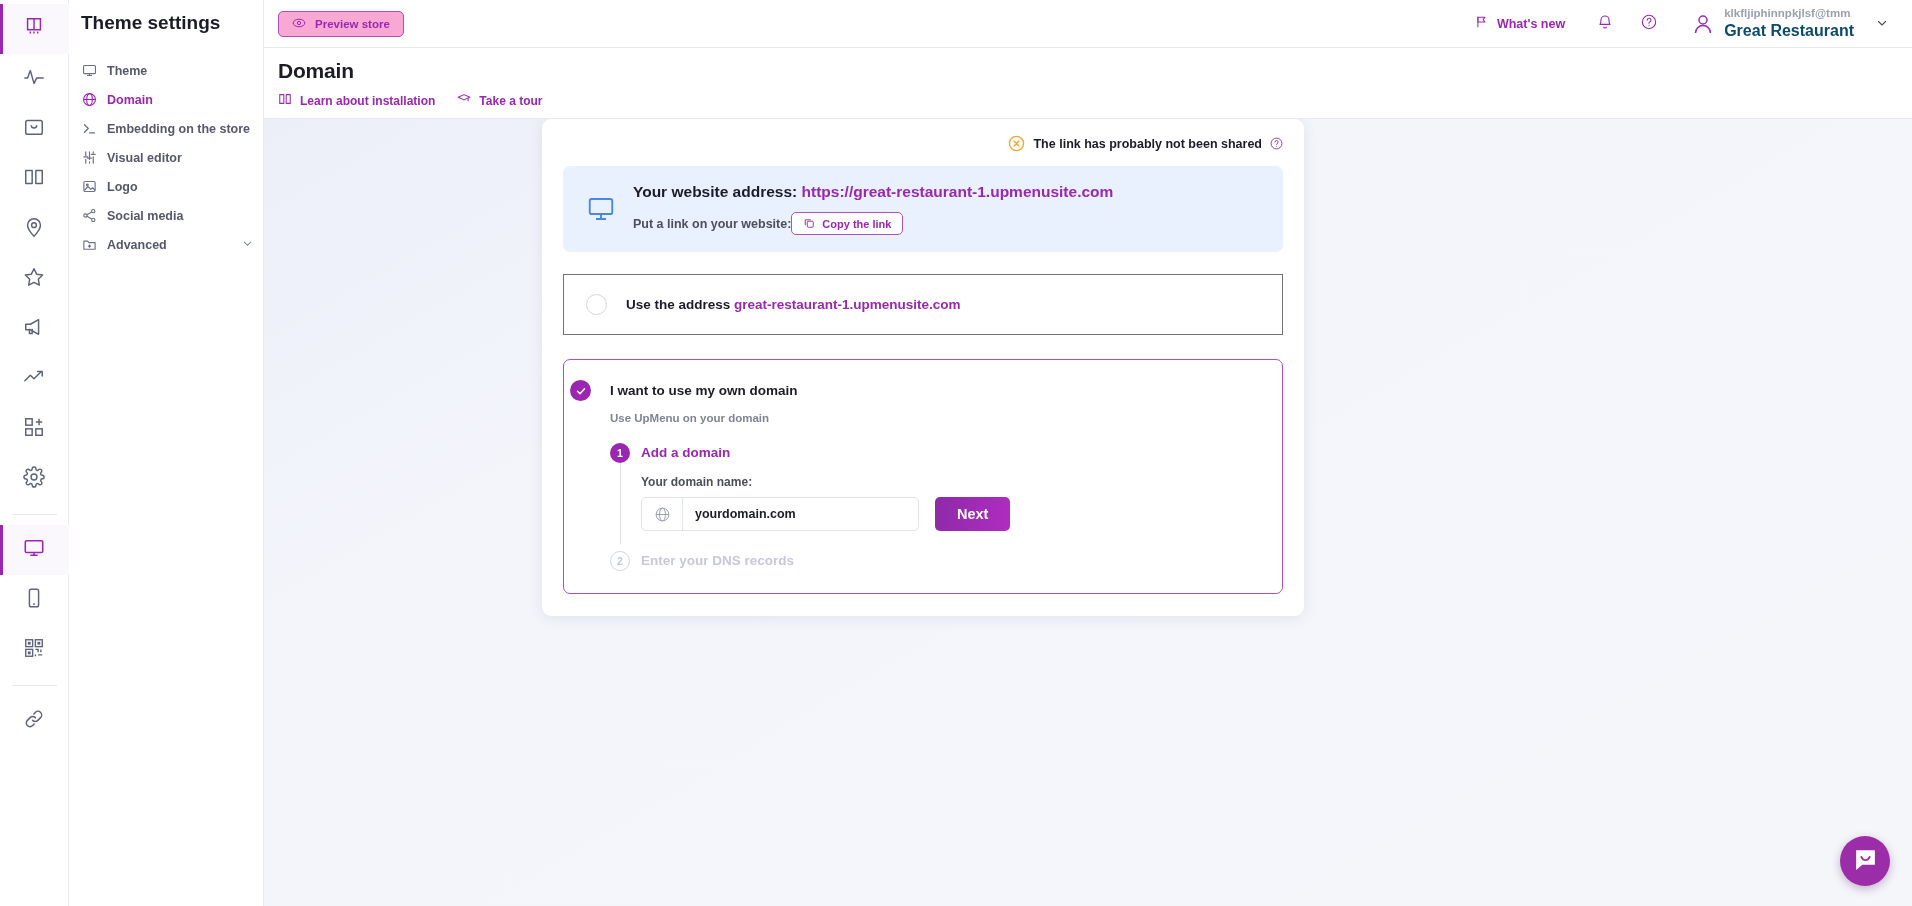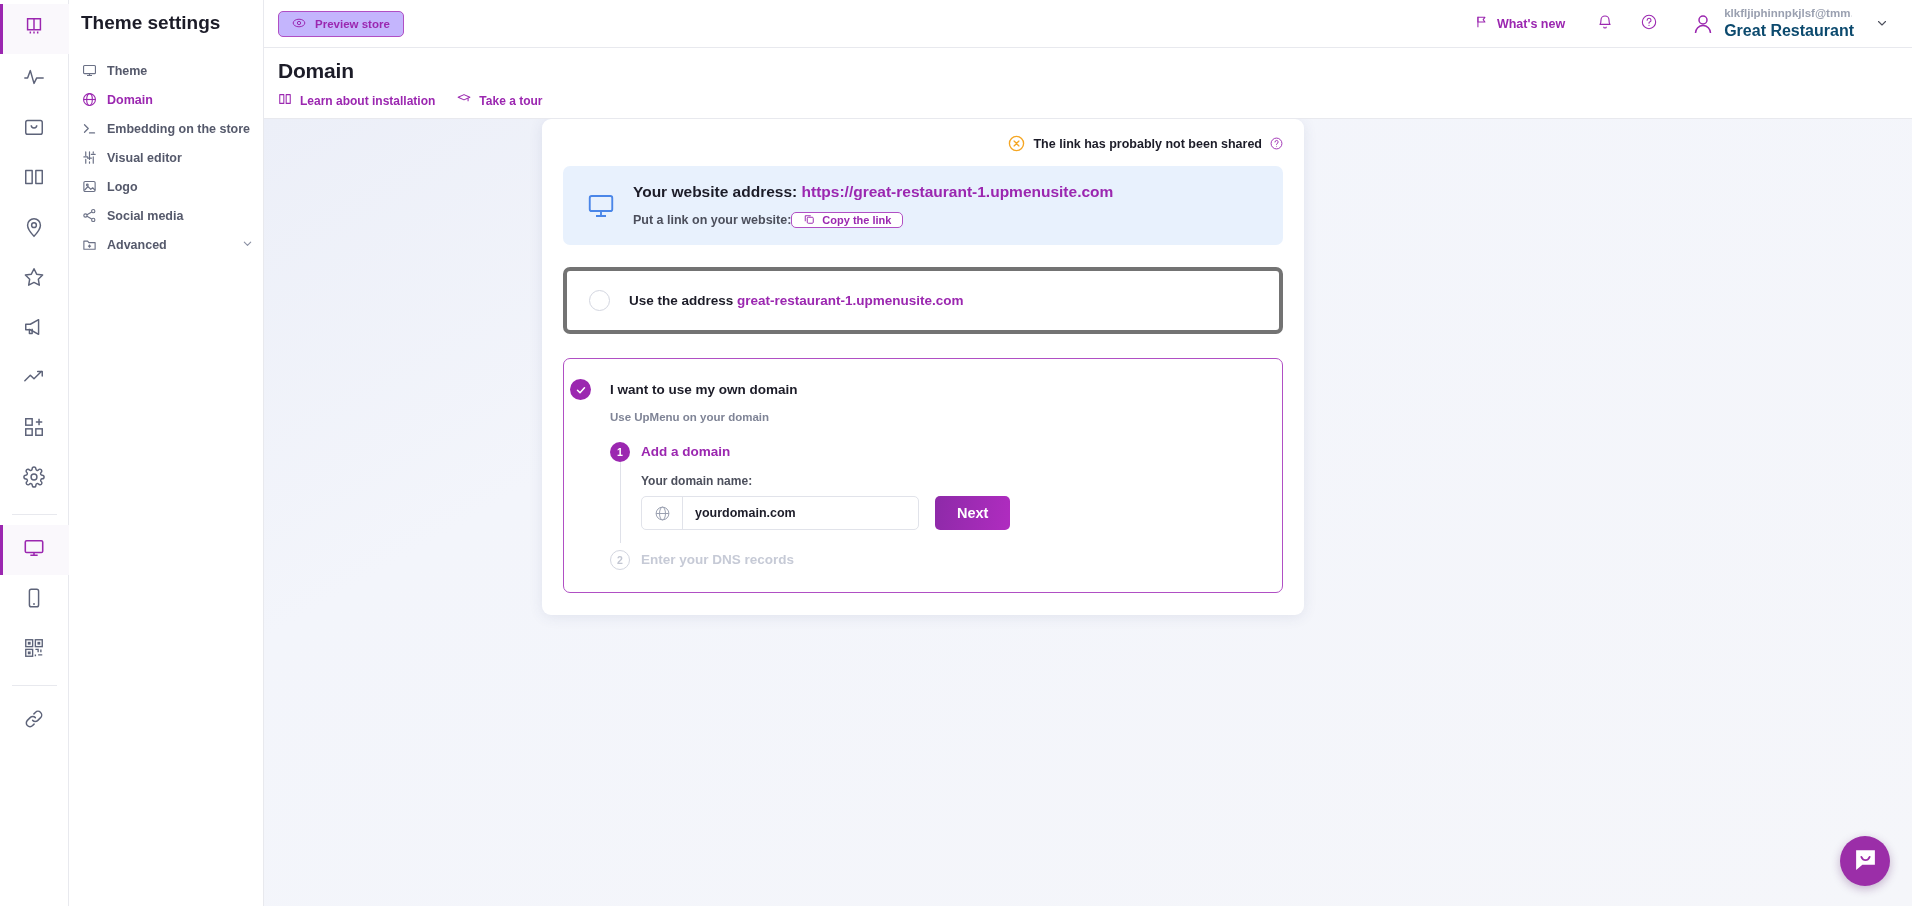--- a/index.html
+++ b/index.html
@@ -64,21 +64,21 @@
   .topbar {
     height: 48px; background: #fff;
     border-bottom: 1px solid #e8e9ee;
     display: flex; align-items: center; padding: 0 14px 0 14px;
     flex: 0 0 48px;
   }
   .preview-btn {
     display: inline-flex; align-items: center; gap: 9px;
     height: 26px; padding: 0 13px;
     border: 1px solid #b04fc4; border-radius: 5px;
-    color: #9b27b0; background: #c4b5fd;
+    color: #9b27b0; background: #f9a8d4;
     font-size: 11.5px; font-weight: bold; cursor: pointer;
   }
   .preview-btn svg { width: 14px; height: 14px; }
   .topbar-right { margin-left: auto; display: flex; align-items: center; gap: 0; }
   .whats-new {
     display: inline-flex; align-items: center; gap: 8px;
     color: #9b27b0; font-size: 12.5px; font-weight: bold;
     cursor: pointer; padding: 0 18px;
   }
   .whats-new svg { width: 14px; height: 14px; }
@@ -133,28 +133,28 @@
     padding: 17px 20px 17px 23px; margin-bottom: 22px;
   }
   .addr-ico svg { width: 30px; height: 30px; display: block; }
   .addr-lines { display: flex; flex-direction: column; gap: 11px; }
   .addr-line1 { font-size: 15.5px; font-weight: bold; color: #1c1c28; }
   .addr-url { color: #9b27b0; }
   .addr-line2 { display: flex; align-items: center; }
   .addr-label { font-size: 12.5px; font-weight: bold; color: #4c4f5c; }
   .copy-btn {
     display: inline-flex; align-items: center; gap: 7px;
-    height: 16px; padding: 0 11px;
+    height: 23px; padding: 0 11px;
     border: 1px solid #b04fc4; border-radius: 5px; background: #fff;
     color: #9b27b0; font-size: 11px; font-weight: bold; cursor: pointer;
   }
   .copy-btn svg { width: 12px; height: 12px; }
 
   .opt-card {
-    border: 4px solid #737373; border-radius: 7px;
+    border: 1px solid #737373; border-radius: 0;
     padding: 19px 22px; margin-bottom: 24px;
     display: flex; align-items: center; gap: 19px; cursor: pointer;
   }
   .radio {
     width: 21px; height: 21px; border-radius: 50%;
     border: 1px solid #d3d6e0; background: #fff; flex: 0 0 21px;
   }
   .radio.checked {
     border: none; background: #9b27b0;
     display: flex; align-items: center; justify-content: center;

